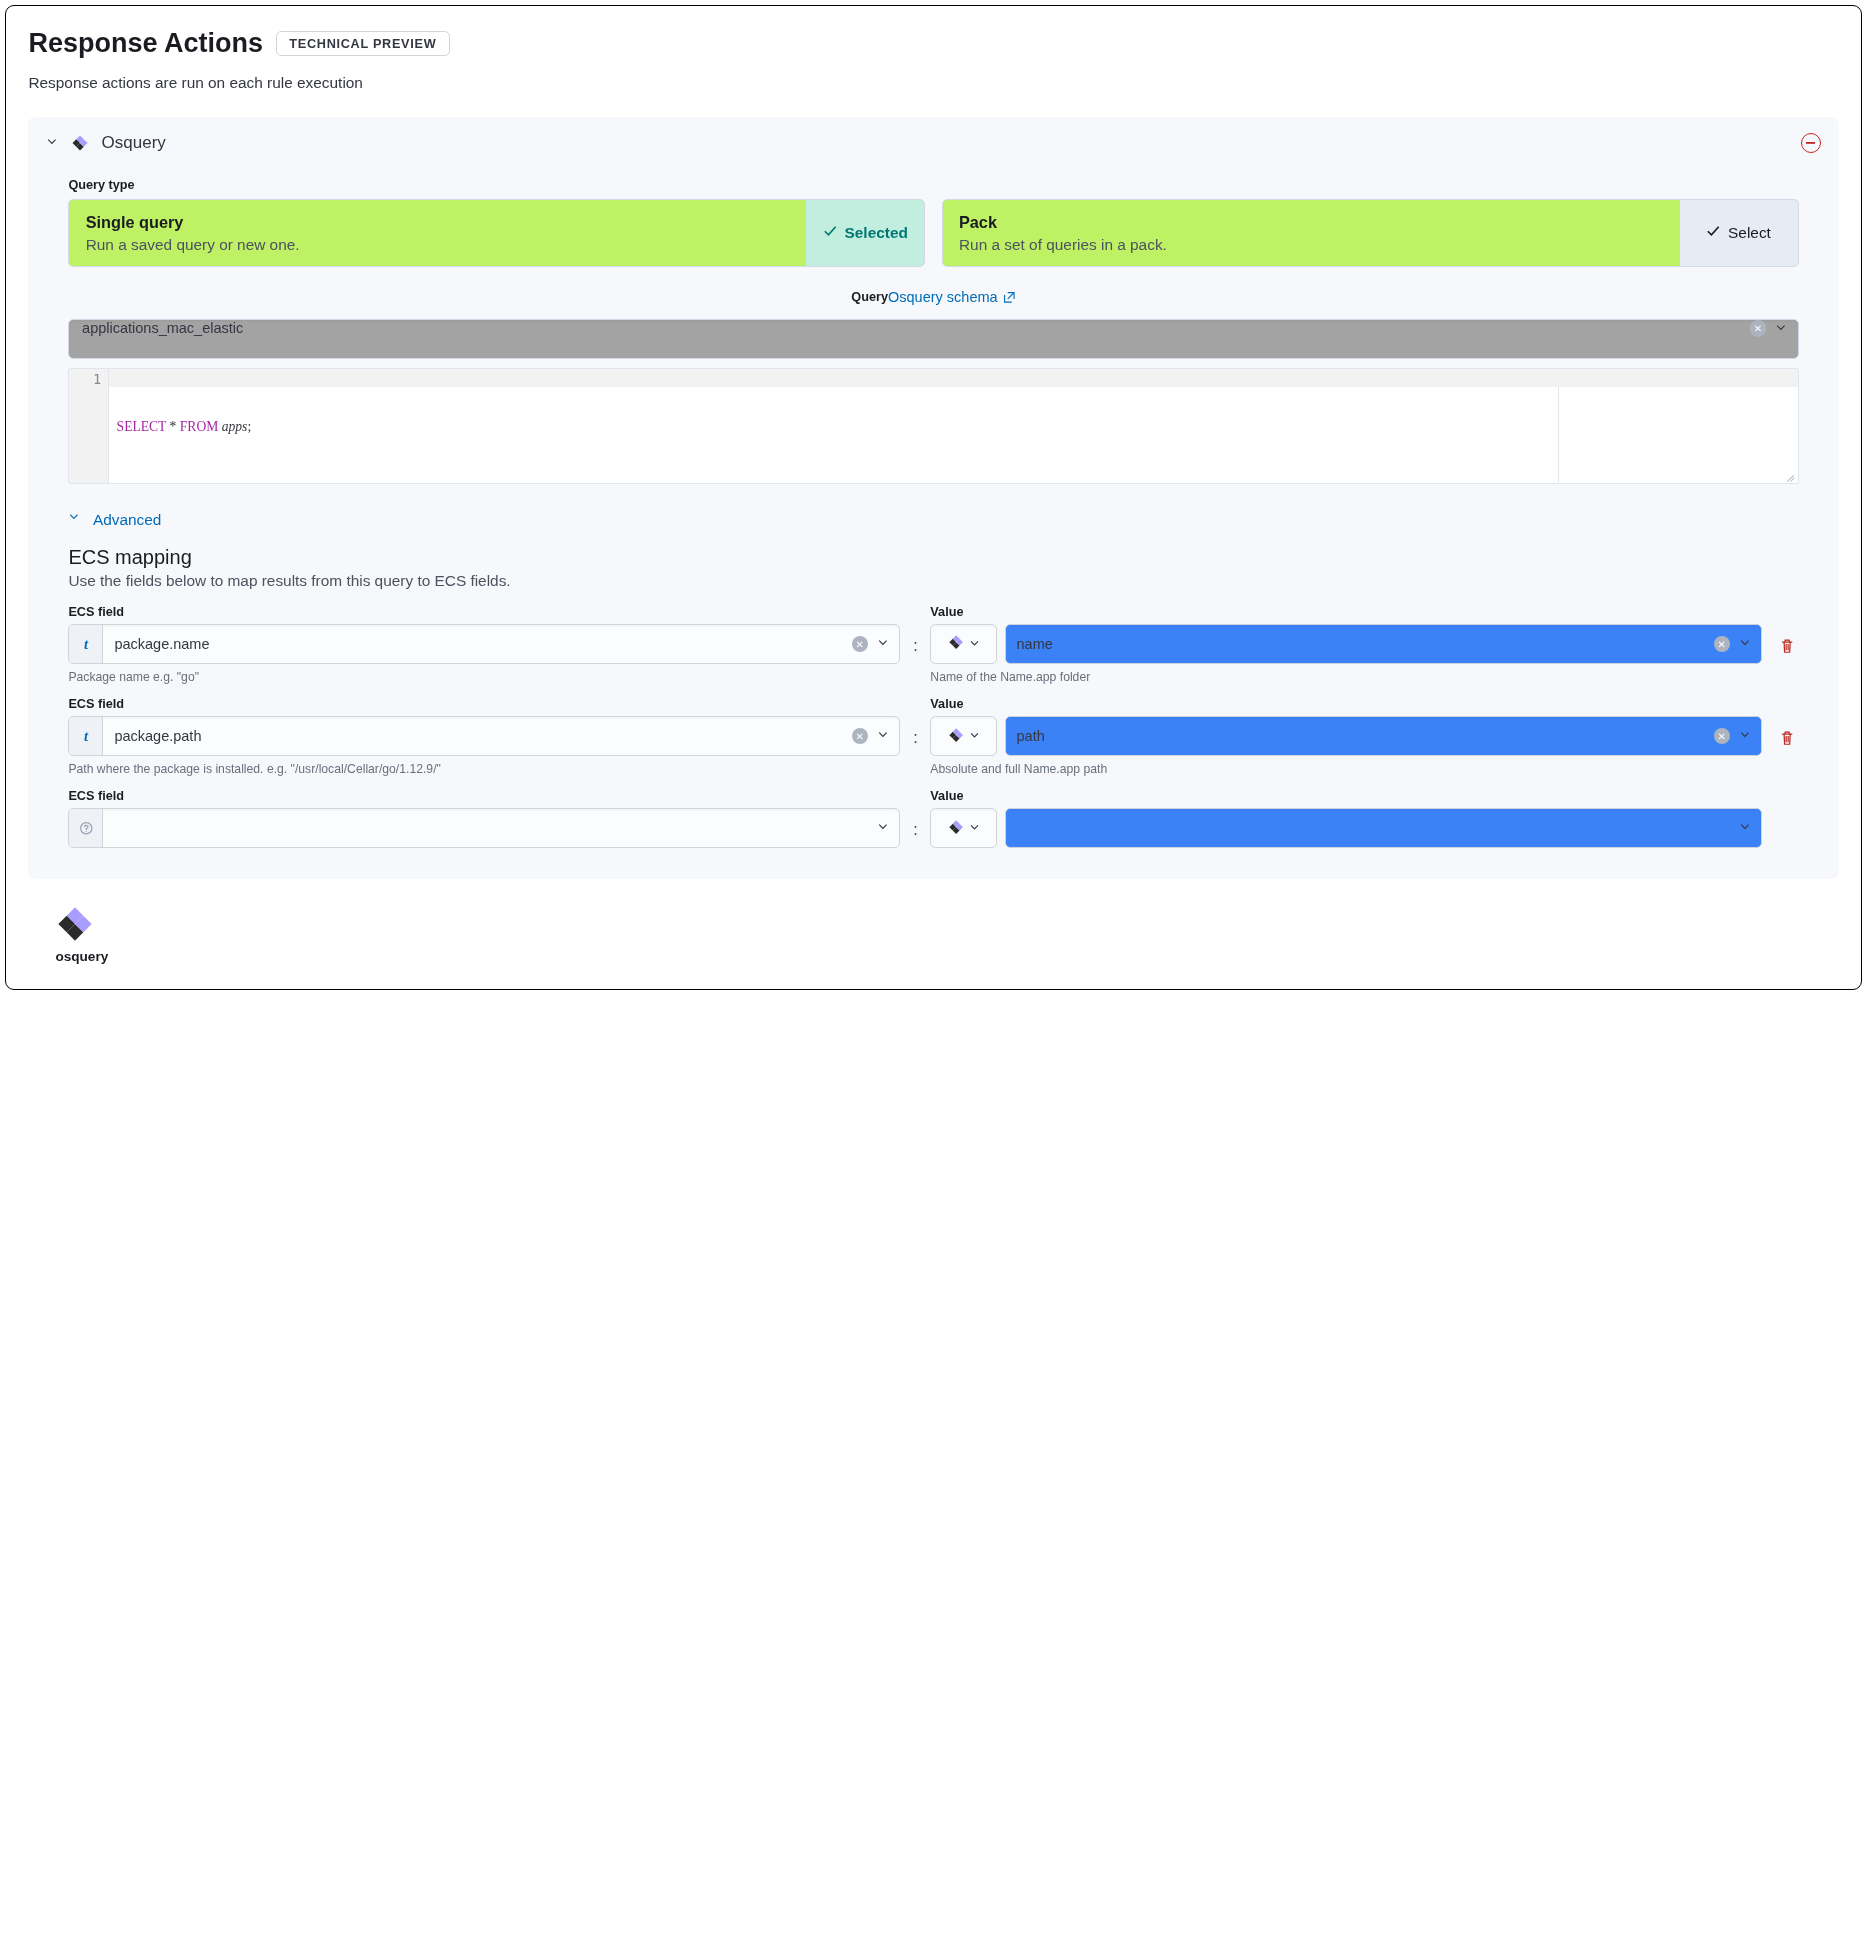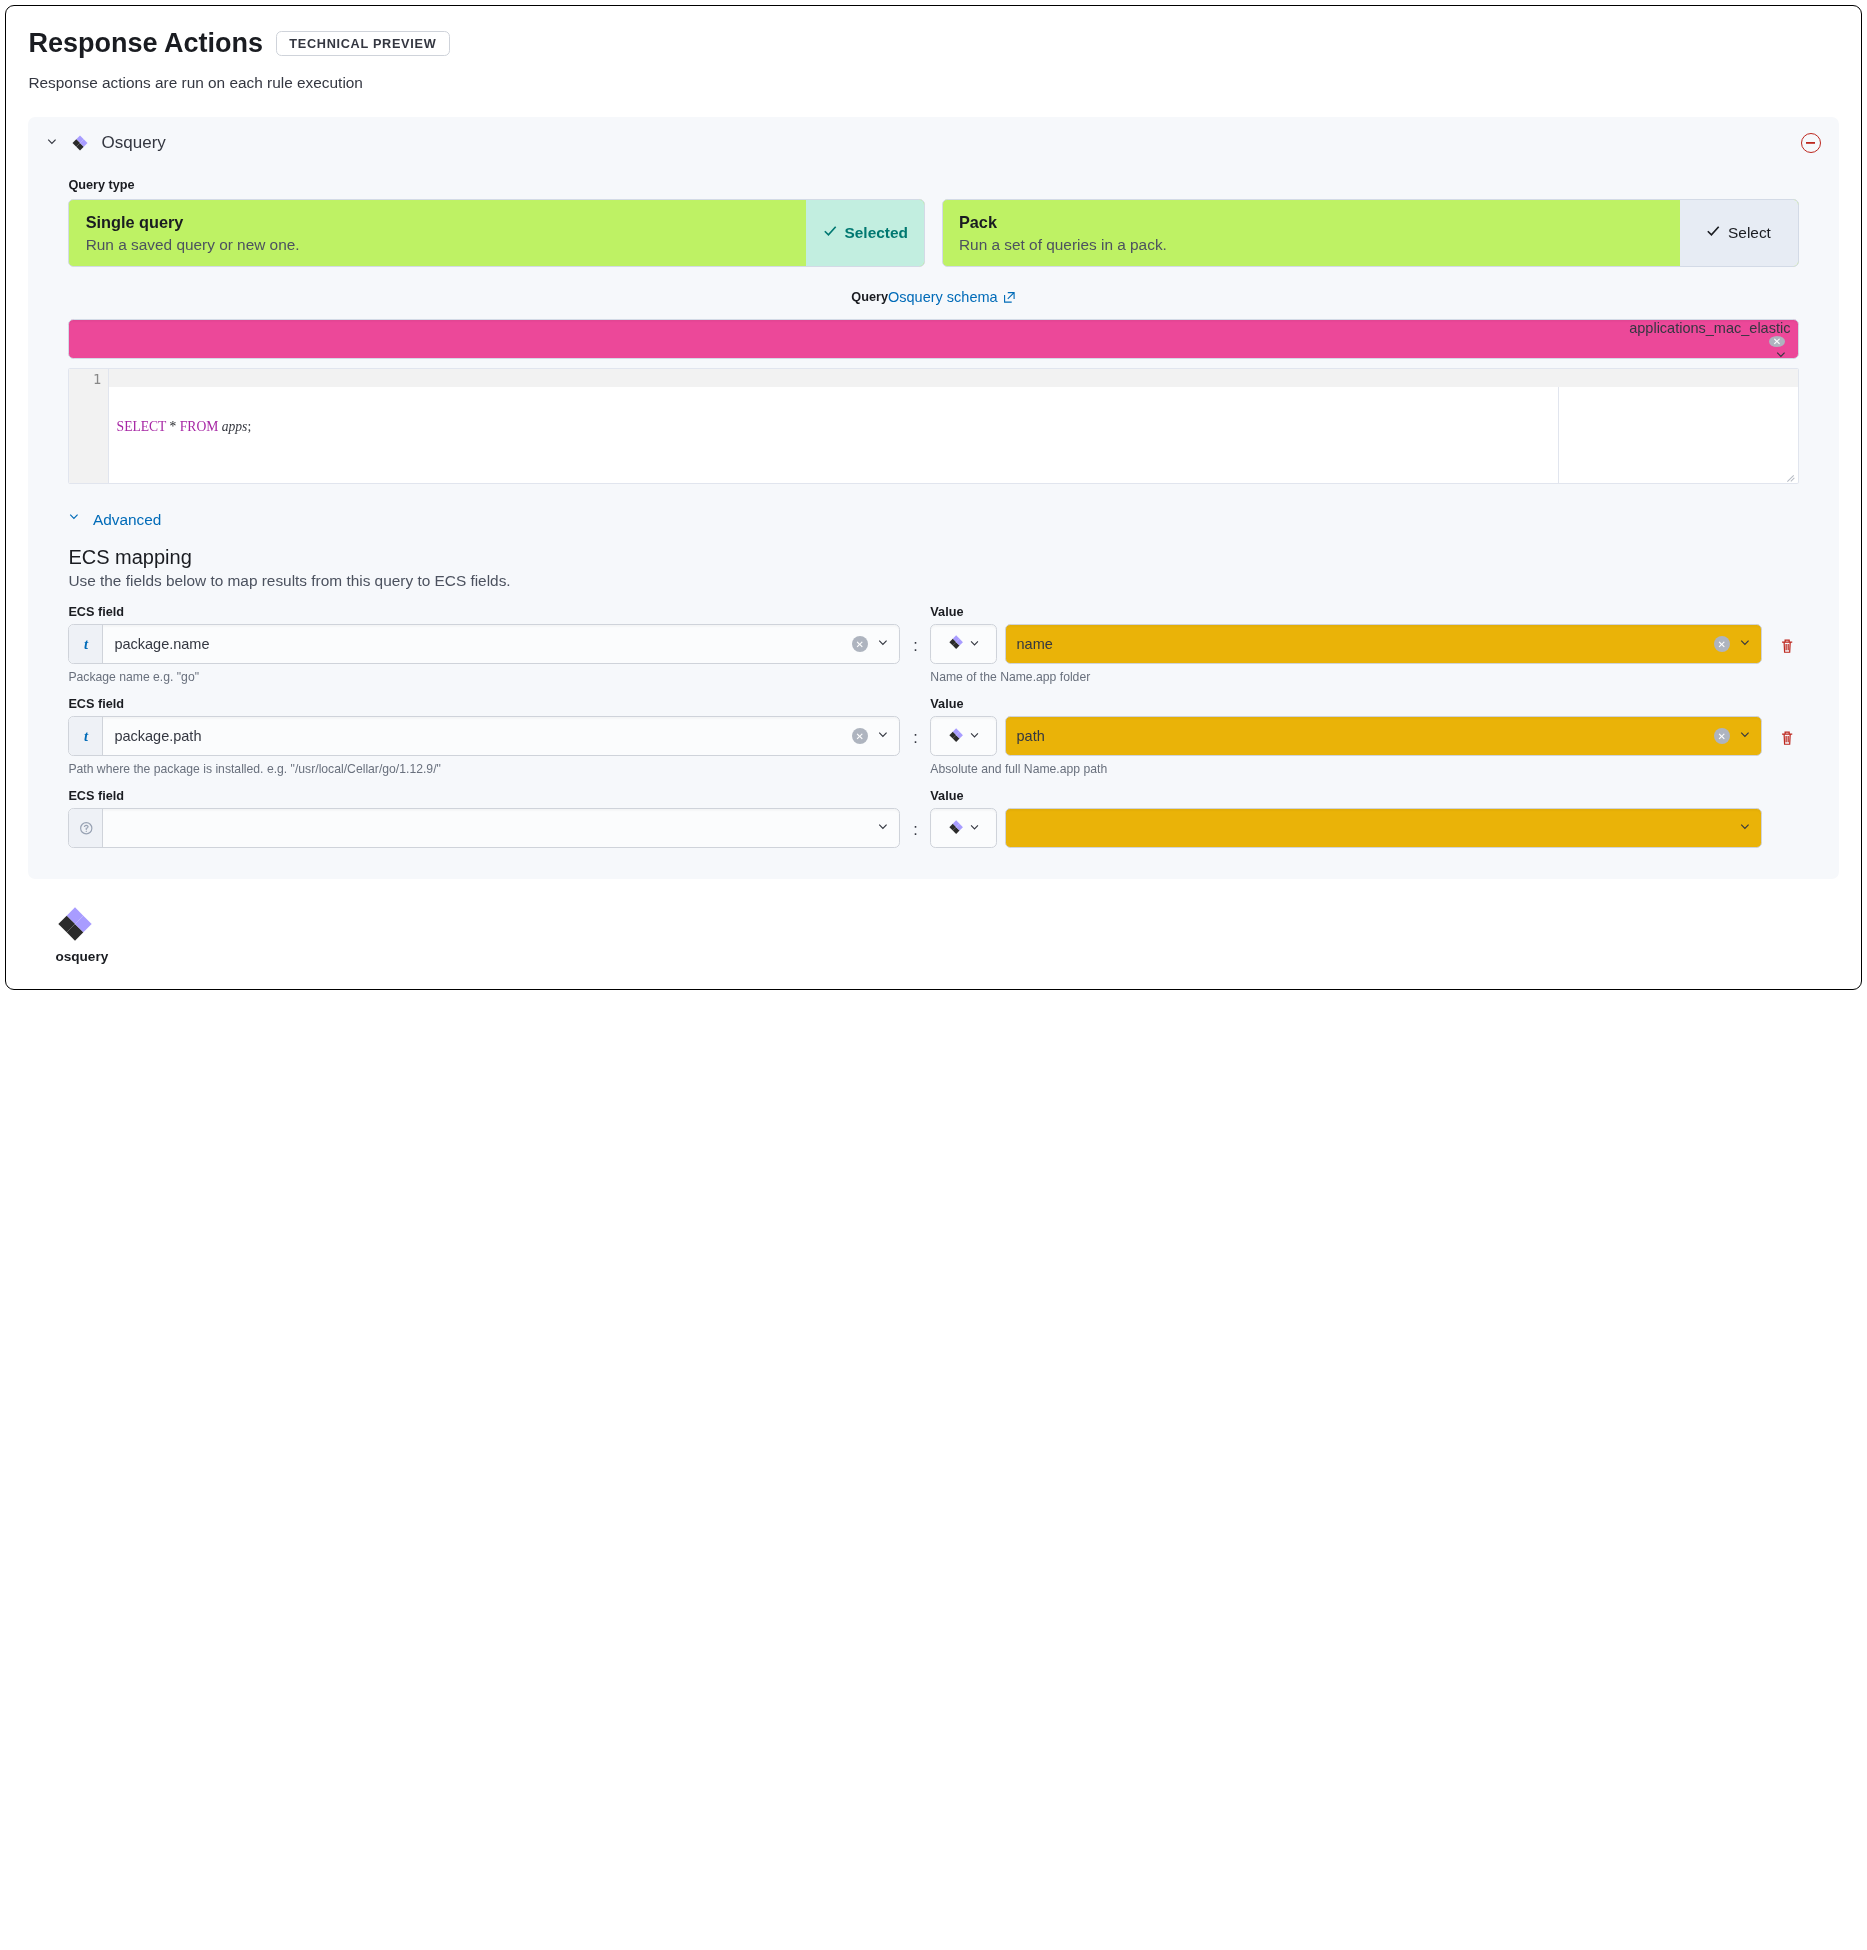--- a/index.html
+++ b/index.html
@@ -101,29 +101,28 @@
   color: #006bb8;
   font-size: 14.5px;
   text-decoration: none;
   display: inline-flex;
   align-items: center;
   gap: 5.4px;
 }
 .schema-link svg { width: 12.7px; height: 12.7px; }
 
 .combo {
-  background: #ec4899;
+  background: #a3a3a3;
   border: 0.9px solid #d3dae6;
   border-radius: 5.4px;
   box-shadow: inset 0 1.8px 1.8px rgba(0,0,0,0.04);
   height: 40px;
   display: flex;
-  align-items: flex-end;
+  align-items: flex-start;
   padding: 0 7.2px 0 12.7px;
-  flex-direction: column;
 }
 .combo-text { flex: 1; font-size: 14.5px; color: #343741; }
 .clear-x {
   width: 16.3px; height: 16.3px;
   background: #aeb4bf;
   border-radius: 50%;
   color: #fff;
   display: inline-flex; align-items: center; justify-content: center;
   font-size: 10px;
   margin-right: 5.4px;
@@ -252,21 +251,21 @@
   border-radius: 5.4px;
   display: flex;
   align-items: center;
   justify-content: center;
   gap: 5.4px;
   margin-right: 7.2px;
   box-shadow: inset 0 1.8px 1.8px rgba(0,0,0,0.03);
 }
 .value-body {
   flex: 1;
-  background: #eab308;
+  background: #3b82f6;
   border: 0.9px solid #cfd3da;
   border-radius: 5.4px;
   display: flex;
   align-items: center;
   padding: 0 7.2px 0 11px;
   box-shadow: inset 0 1.8px 1.8px rgba(0,0,0,0.03);
 }
 .value-text { flex: 1; font-size: 14.5px; color: #343741; }
 
 .colon-sep { display: flex; align-items: center; height: 40px; font-size: 16.3px; color: #343741; }

